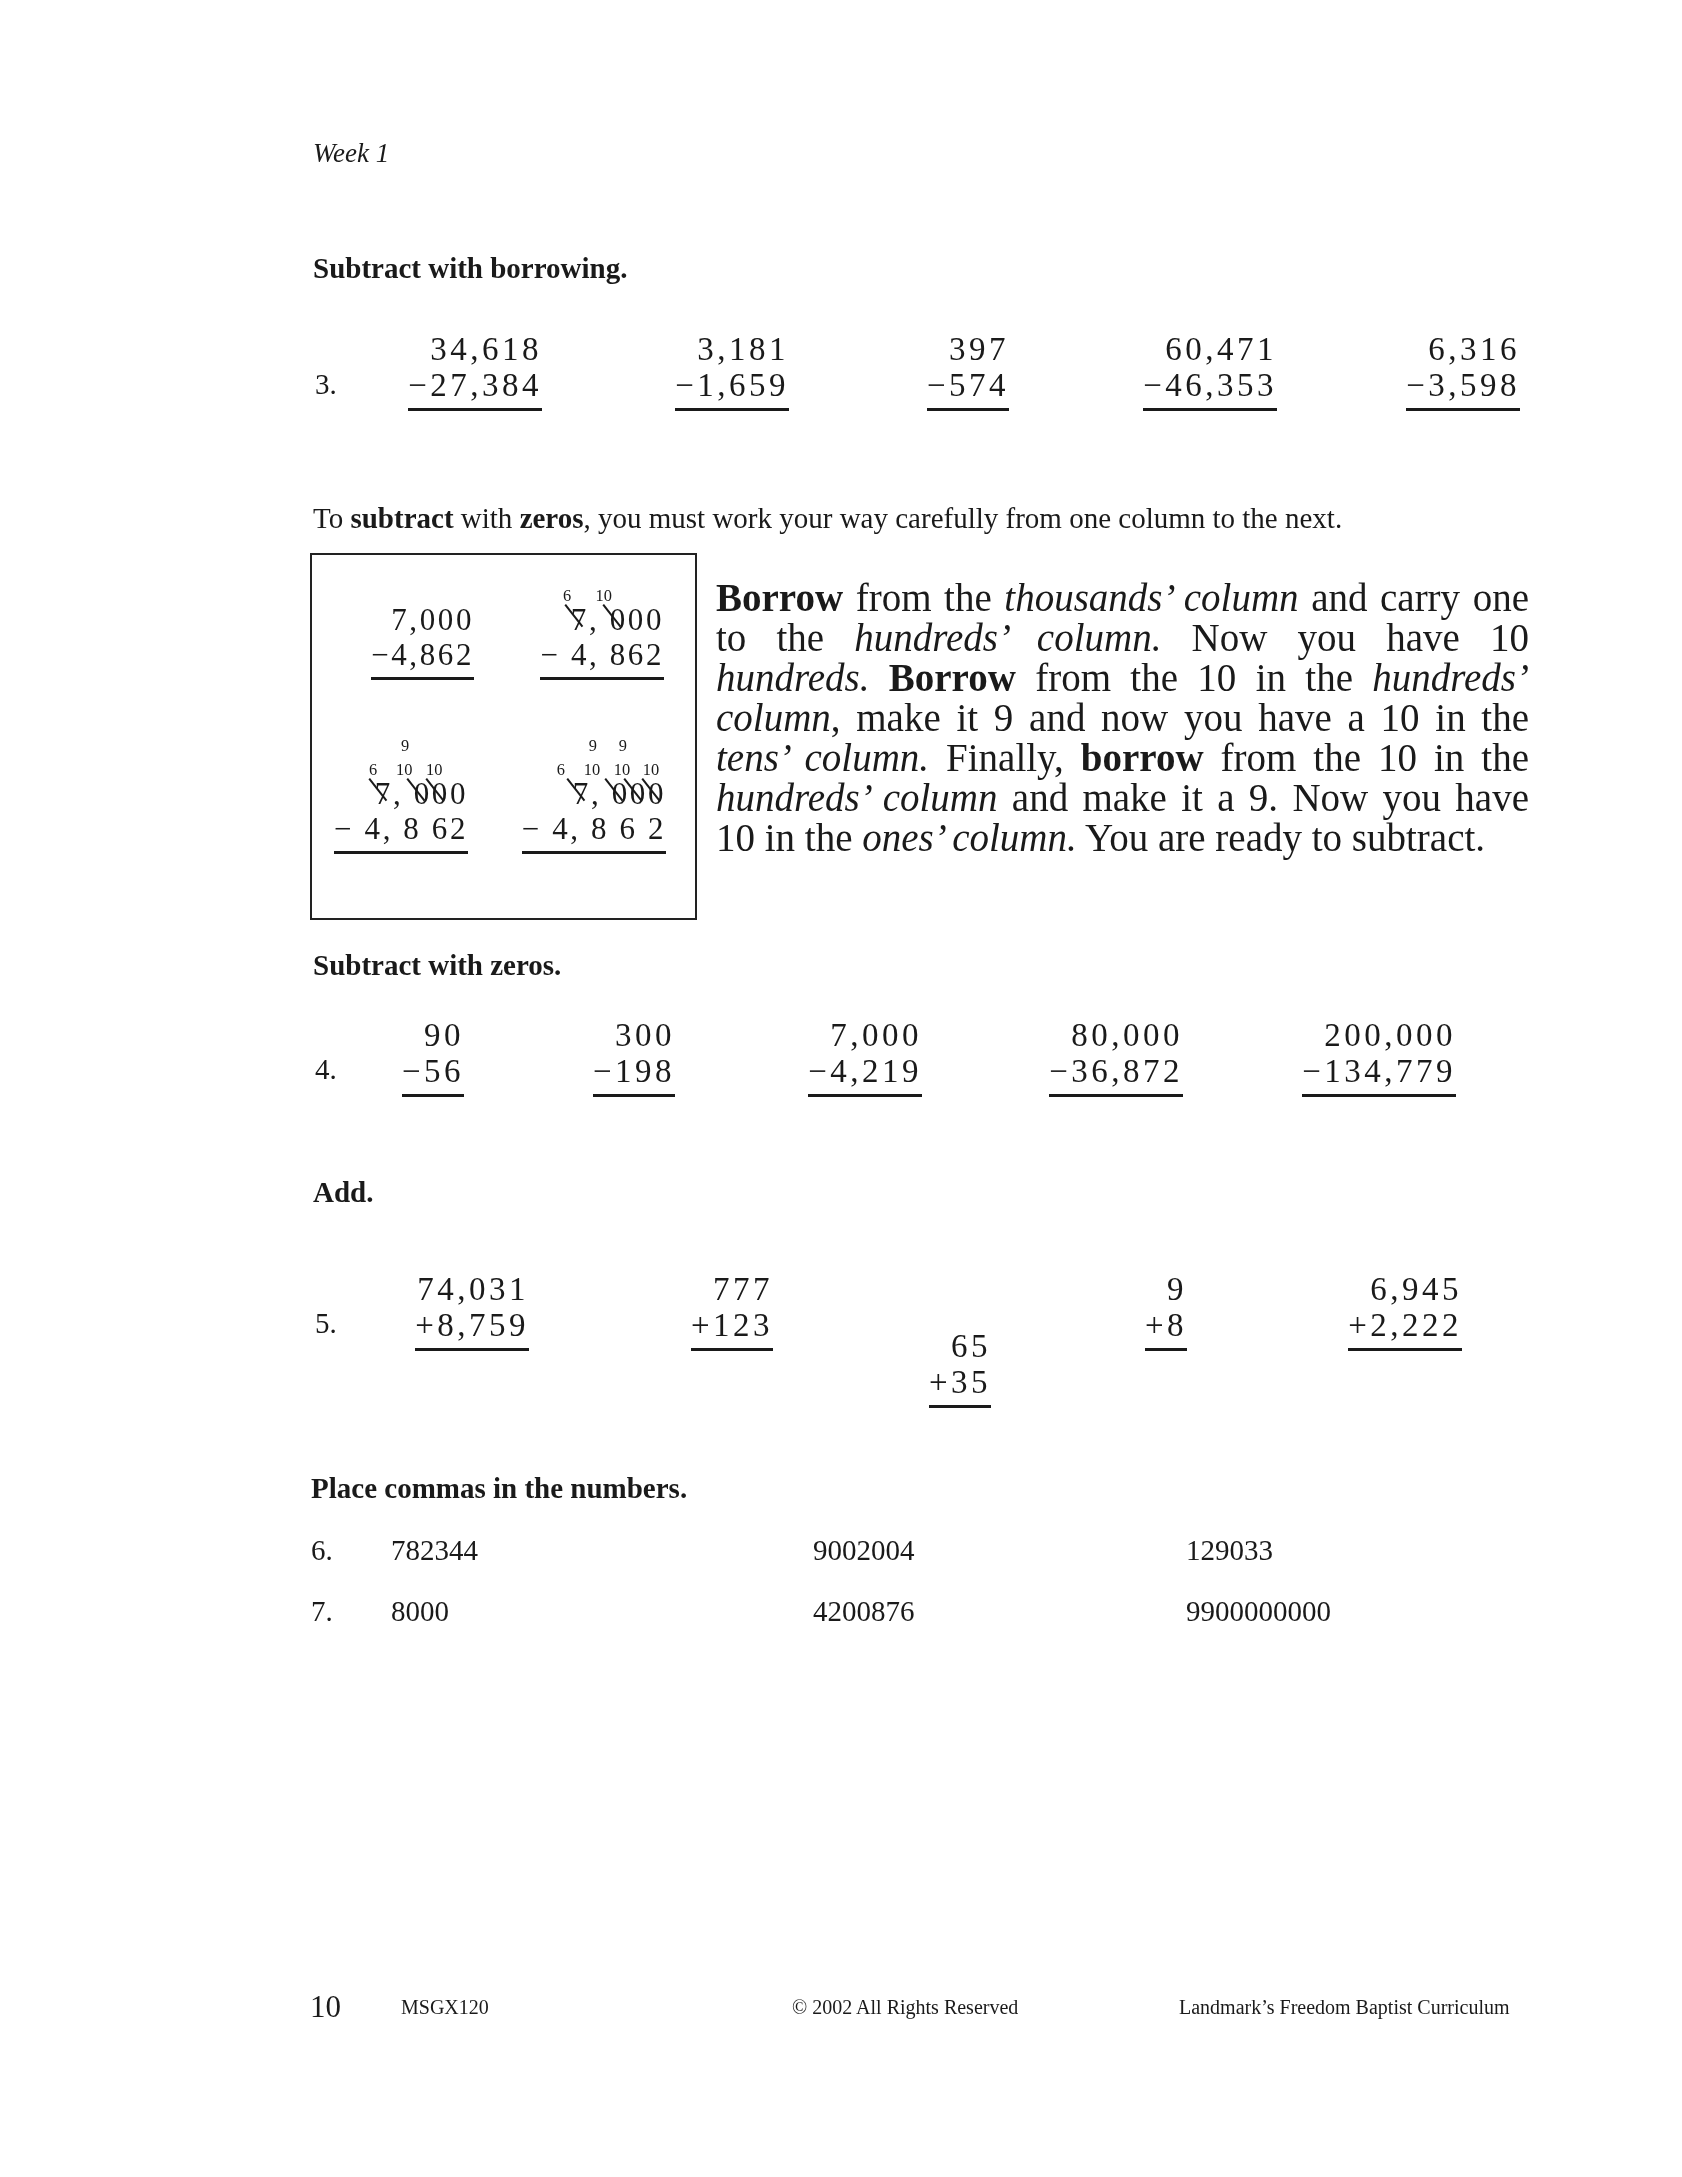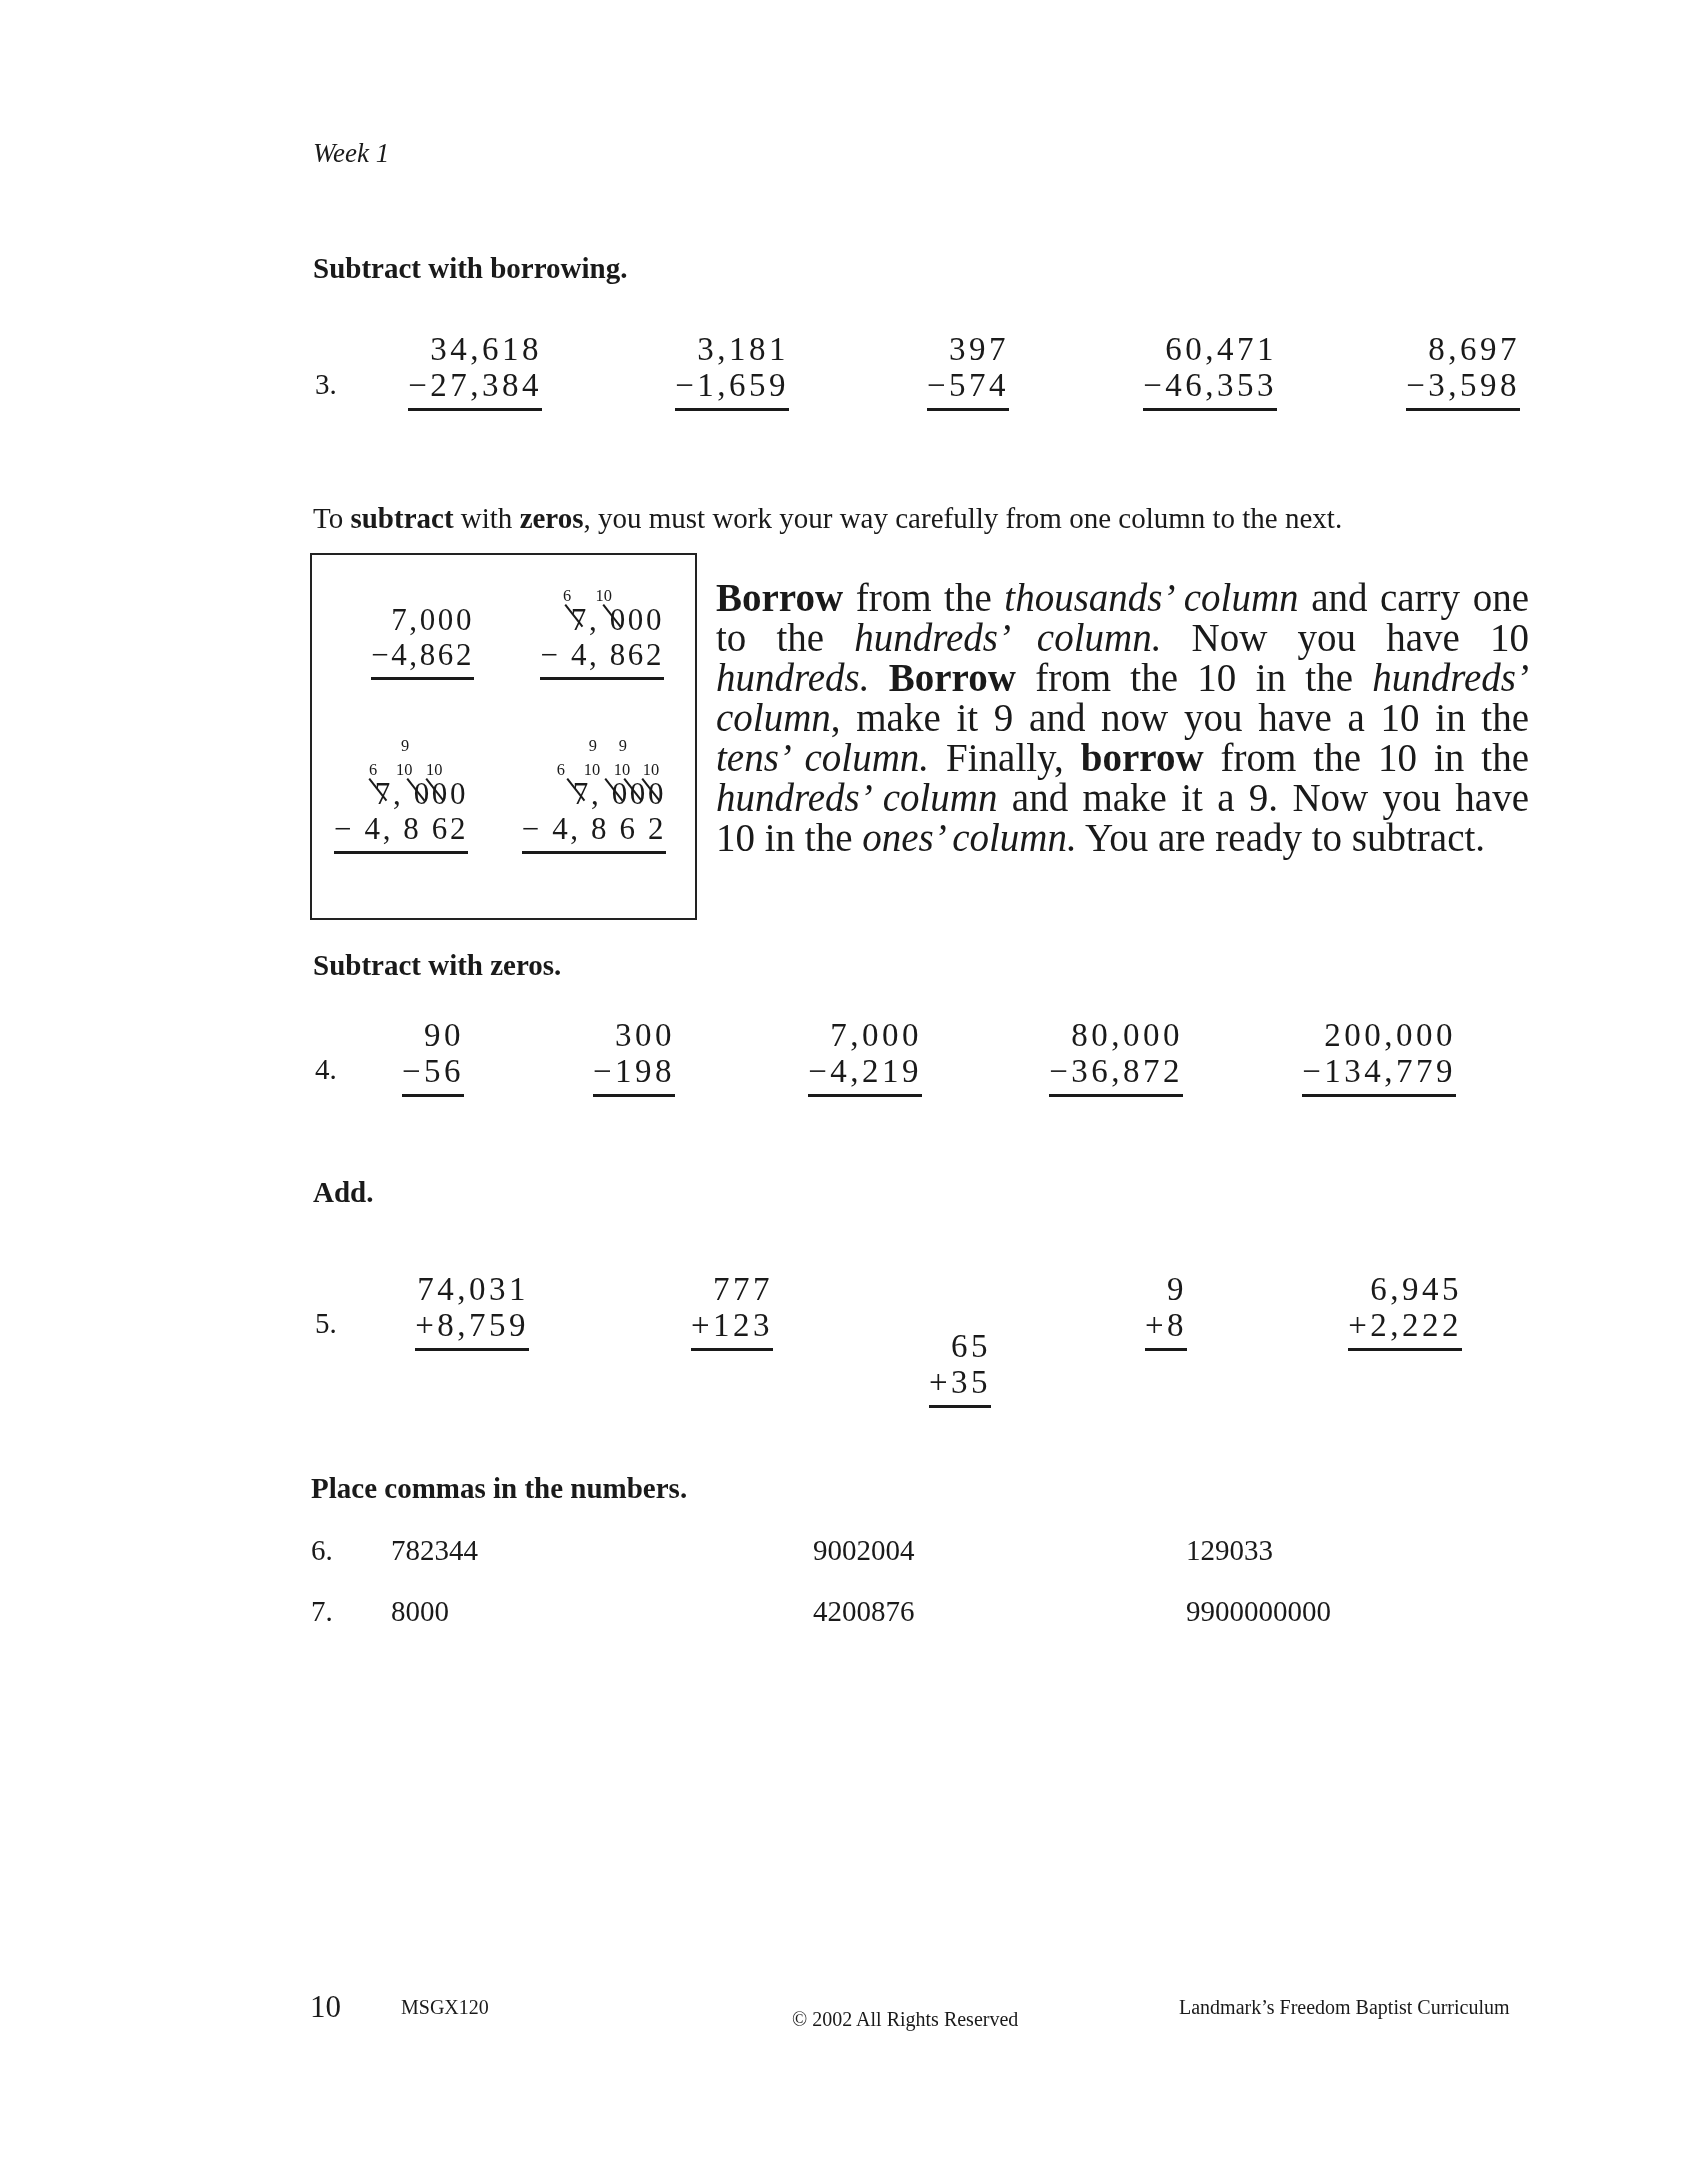--- a/index.html
+++ b/index.html
@@ -45,21 +45,21 @@
 </div>
 <div class="prob" style="right:674px; top:331px;">
   <span class="line">397</span>
   <span class="line bottom">−574</span>
 </div>
 <div class="prob" style="right:406px; top:331px;">
   <span class="line">60,471</span>
   <span class="line bottom">−46,353</span>
 </div>
 <div class="prob" style="right:163px; top:331px;">
-  <span class="line">8,697</span>
+  <span class="line">6,316</span>
   <span class="line bottom">−3,598</span>
 </div>
 
 <div class="abs intro">
   <span>To </span><b>subtract</b><span> with </span><b>zeros</b><span>, you must work your way carefully from one column to the next.</span>
 </div>
 
 <div class="abs box">
 
   <div class="ex" style="right:221px; top:47px;">
@@ -151,15 +151,15 @@
 <div class="abs commas" style="left:391px; top:1534px;">782344</div>
 <div class="abs commas" style="left:813px; top:1534px;">9002004</div>
 <div class="abs commas" style="left:1186px; top:1534px;">129033</div>
 <div class="abs commas" style="left:311px; top:1595px;">7.</div>
 <div class="abs commas" style="left:391px; top:1595px;">8000</div>
 <div class="abs commas" style="left:813px; top:1595px;">4200876</div>
 <div class="abs commas" style="left:1186px; top:1595px;">9900000000</div>
 
 <div class="abs" style="left:310px; top:1989px; font-size:31px;">10</div>
 <div class="abs footer" style="left:401px; top:1996px;">MSGX120</div>
-<div class="abs footer" style="left:792px; top:1996px;margin-top:12px;">© 2002 All Rights Reserved</div>
+<div class="abs footer" style="left:792px; top:1996px;">© 2002 All Rights Reserved</div>
 <div class="abs footer" style="left:1179px; top:1996px;">Landmark’s Freedom Baptist Curriculum</div>
 
 
 </body></html>

